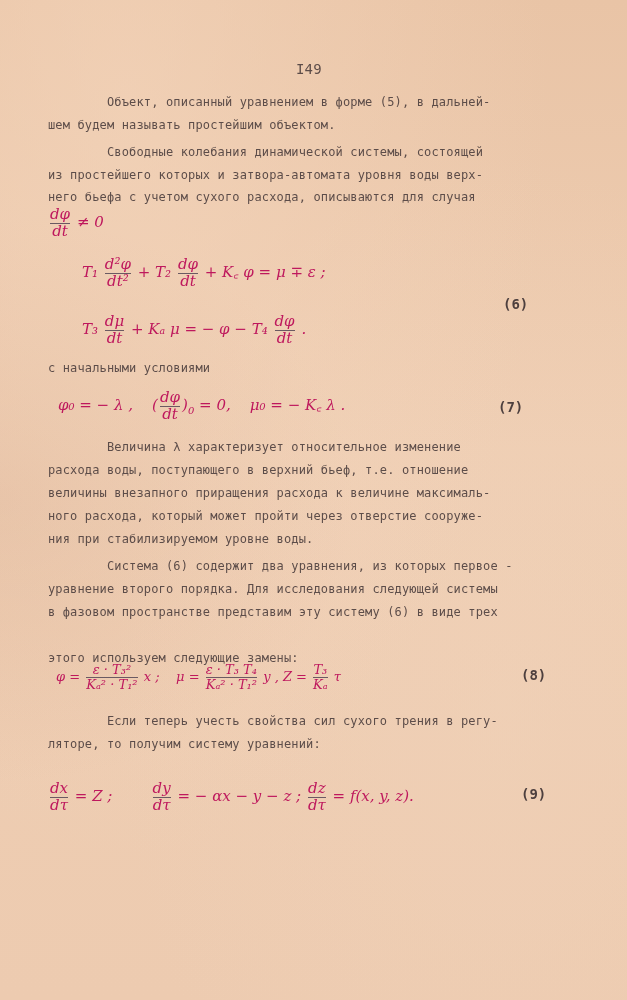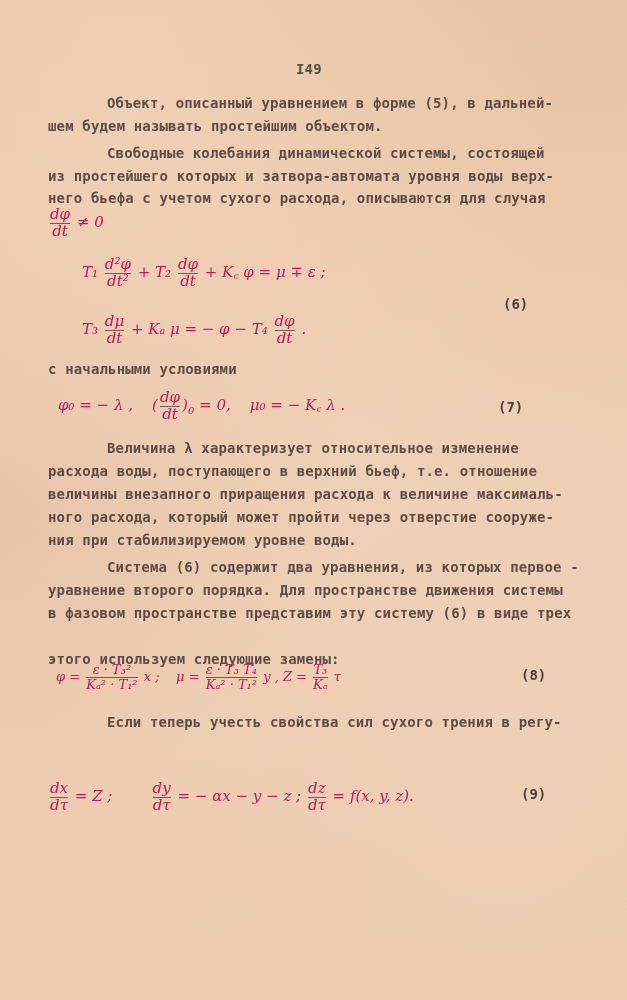--- a/index.html
+++ b/index.html
@@ -12,28 +12,28 @@
         radial-gradient(ellipse at 0% 50%, rgba(210,165,135,0.35), rgba(0,0,0,0) 40%),
         linear-gradient(180deg, #e9c4a6 0%, #efceb3 45%, #edcbb0 100%);
       position: relative;
       color: #4f4140;
       font-family: "DejaVu Sans Mono", "Liberation Mono", monospace;
     }
     .page { position: absolute; inset: 0; }
     .tw {
       position: absolute;
       font-family: "DejaVu Sans Mono", "Liberation Mono", monospace;
-      font-size: 14px;
+      font-size: 12px;
       letter-spacing: 0.15px;
       white-space: nowrap;
       color: #4d3f3e;
-      font-weight: bold;
+      font-weight: normal;
       opacity: 0.9;
     }
-    .num { font-weight: bold; font-size: 14px; }
+    .num { font-weight: normal; font-size: 14px; }
     .math {
       position: absolute;
       font-family: "DejaVu Serif", "Liberation Serif", serif;
       font-style: italic;
       color: #be185d;
       white-space: nowrap;
       font-size: 15px;
     }
     .frac { display: inline-block; vertical-align: middle; text-align: center; margin: 0 2px; }
     .frac > span { display: block; line-height: 1.05; }
@@ -87,38 +87,39 @@
   </div>
   <div class="eqno" style="left:498px; top:399px;">(7)</div>
 
   <div class="tw" style="left:107px; top:440px;">Величина λ  характеризует относительное изменение</div>
   <div class="tw" style="left:48px; top:463px;">расхода воды, поступающего в верхний бьеф, т.е. отношение</div>
   <div class="tw" style="left:48px; top:509px;">ного расхода, который может пройти через отверстие сооруже-</div>
   <div class="tw" style="left:48px; top:486px;">величины внезапного приращения расхода к величине максималь-</div>
   <div class="tw" style="left:48px; top:532px;">ния при стабилизируемом уровне воды.</div>
 
   <div class="tw" style="left:107px; top:559px;">Система (6) содержит два уравнения, из которых первое -</div>
-  <div class="tw" style="left:48px; top:582px;">уравнение второго порядка. Для пространстве движения системы</div>
+  <div class="tw" style="left:48px; top:582px;">уравнение второго порядка. Для исследования следующей системы</div>
   <div class="tw" style="left:48px; top:605px;">в фазовом пространстве представим эту систему (6) в виде трех</div>
   <div class="tw" style="left:48px; top:651px;">этого используем следующие замены:</div>
 
   <div class="math" style="left:56px; top:663px; font-size:13px;">
     <span>φ =</span>
     <span class="frac"><span>ε · T₃²</span><span class="den">Kₐ² · T₁²</span></span>
     <span>x ;</span>
     &nbsp;&nbsp;
     <span>μ =</span>
     <span class="frac"><span>ε · T₃ T₄</span><span class="den">Kₐ² · T₁²</span></span>
     <span>y ,  Z =</span>
     <span class="frac"><span>T₃</span><span class="den">Kₐ</span></span>
     <span>τ</span>
   </div>
   <div class="eqno" style="left:521px; top:667px;">(8)</div>
 
   <div class="tw" style="left:107px; top:714px;text-align:center;">Если теперь учесть свойства сил сухого трения в регу-</div>
+  <div class="tw" style="left:48px; top:737px;">ляторе, то получим систему уравнений:</div>
 
   <div class="math" style="left:48px; top:781px;">
     <span class="frac"><span>dx</span><span class="den">dτ</span></span>
     <span>= Z ;</span>
     &nbsp;&nbsp;&nbsp;&nbsp;&nbsp;&nbsp;
     <span class="frac"><span>dy</span><span class="den">dτ</span></span>
     <span>= − αx − y − z ;</span>
     <span class="frac"><span>dz</span><span class="den">dτ</span></span>
     <span>= f(x, y, z).</span>
   </div>

